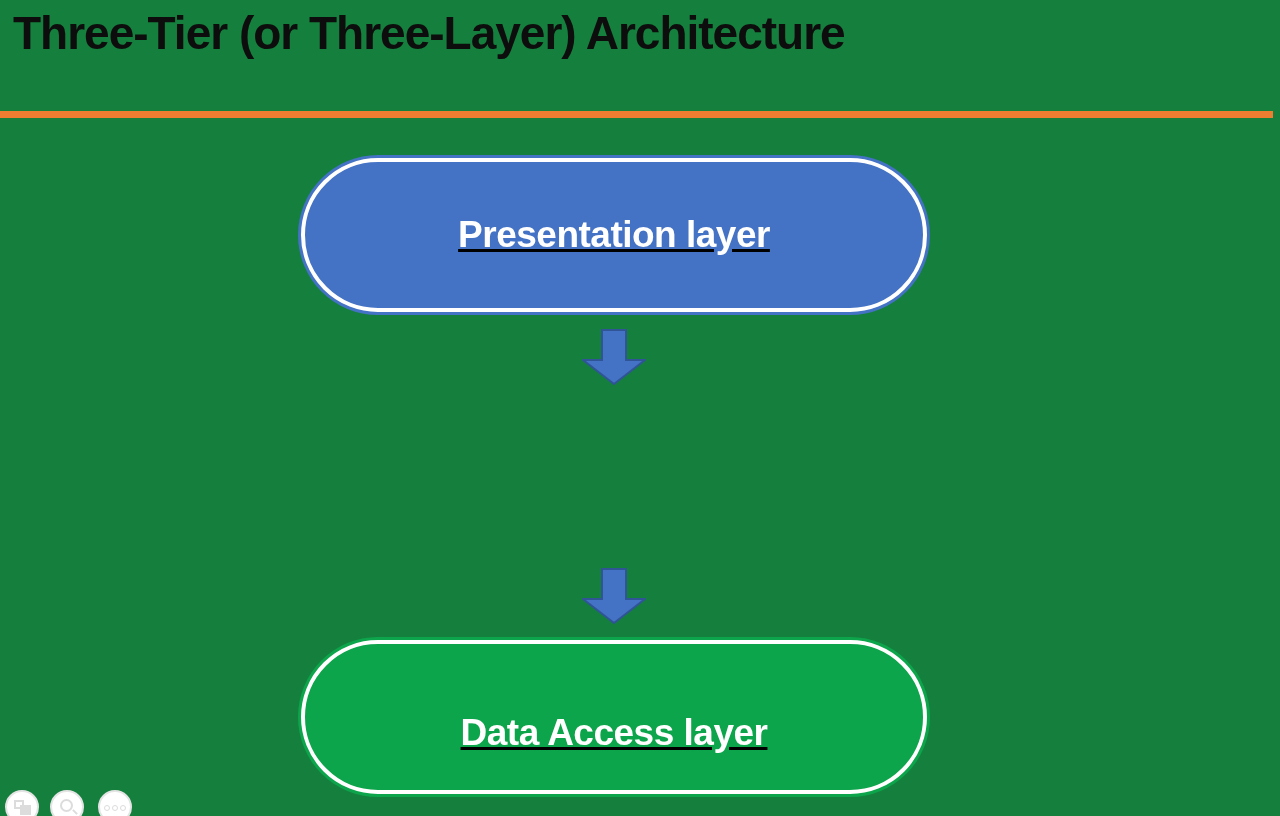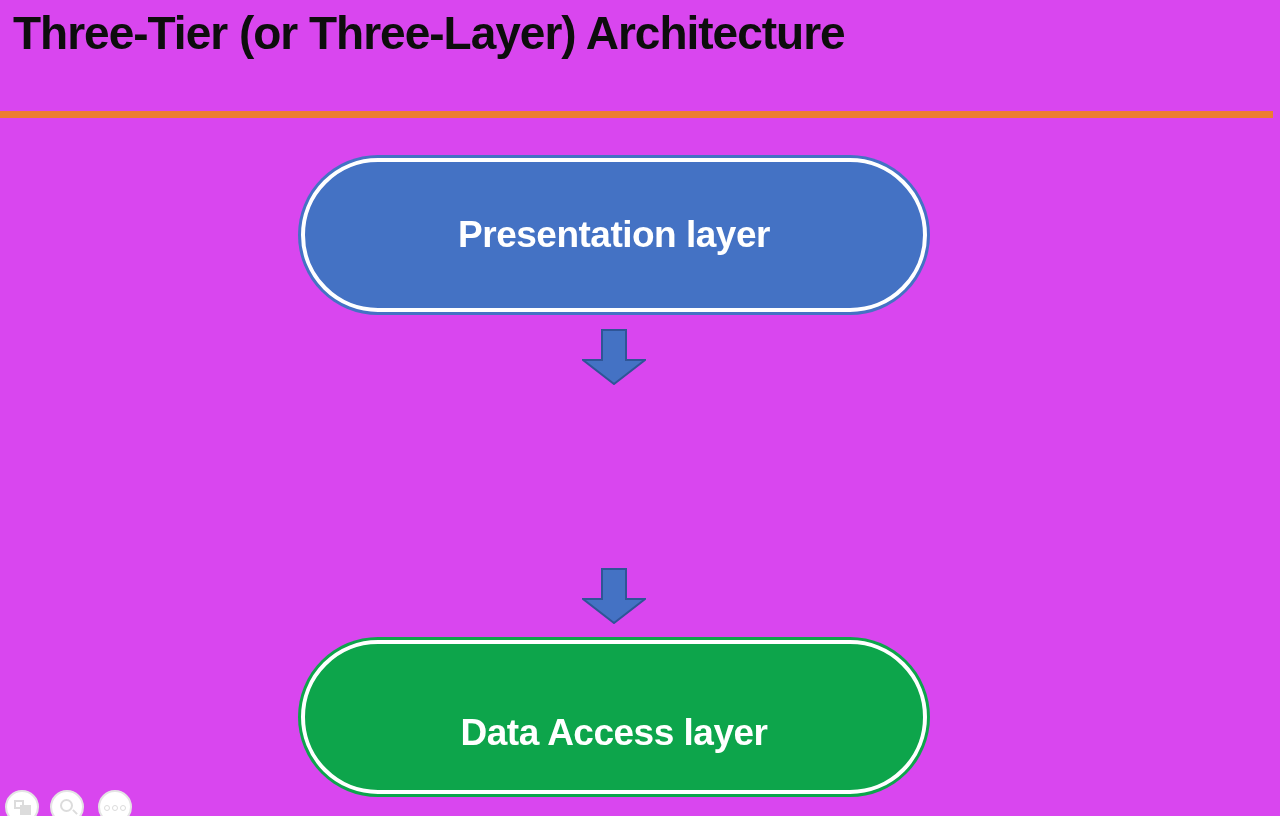--- a/index.html
+++ b/index.html
@@ -1,19 +1,19 @@
 <!DOCTYPE html>
 <html><head>
 <meta charset="utf-8">
 <style>
   * { margin: 0; padding: 0; box-sizing: border-box; }
   html, body { width: 1280px; height: 816px; background: #ffffff; }
   body { font-family: "Liberation Sans", sans-serif; position: relative; overflow: hidden; }
 
-  .stage { position: absolute; inset: 0; width: 1280px; height: 816px; background: #d946ef; overflow: hidden; }
+  .stage { position: absolute; inset: 0; width: 1280px; height: 816px; background: #15803d; overflow: hidden; }
 
   .slide-title {
     position: absolute;
     left: 13px; top: 6px;
     font-size: 46px;
     font-weight: 700;
     color: #0d0d0d;
     letter-spacing: -1px;
     white-space: nowrap;
   }
@@ -27,20 +27,21 @@
 
   .pill {
     position: absolute;
     left: 301px;
     width: 626px; height: 154px;
     border: 4px solid #ffffff;
     border-radius: 999px;
     display: flex;
     align-items: center;
     justify-content: center;
+    text-decoration: underline;
   }
   .pill-label {
     color: #ffffff;
     font-weight: 700;
     font-size: 37px;
     letter-spacing: -0.5px;
     white-space: nowrap;
   }
   .pill-presentation { top: 158px; }
   .pill-business     { top: 402px; }

